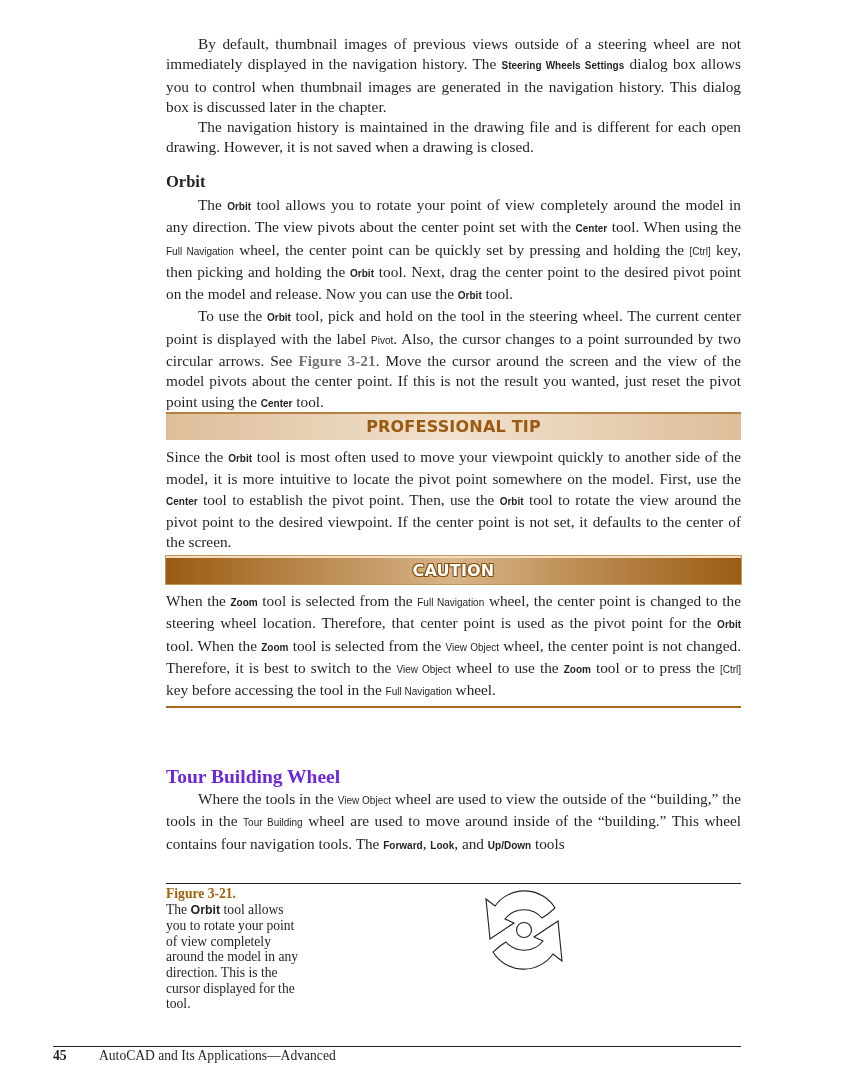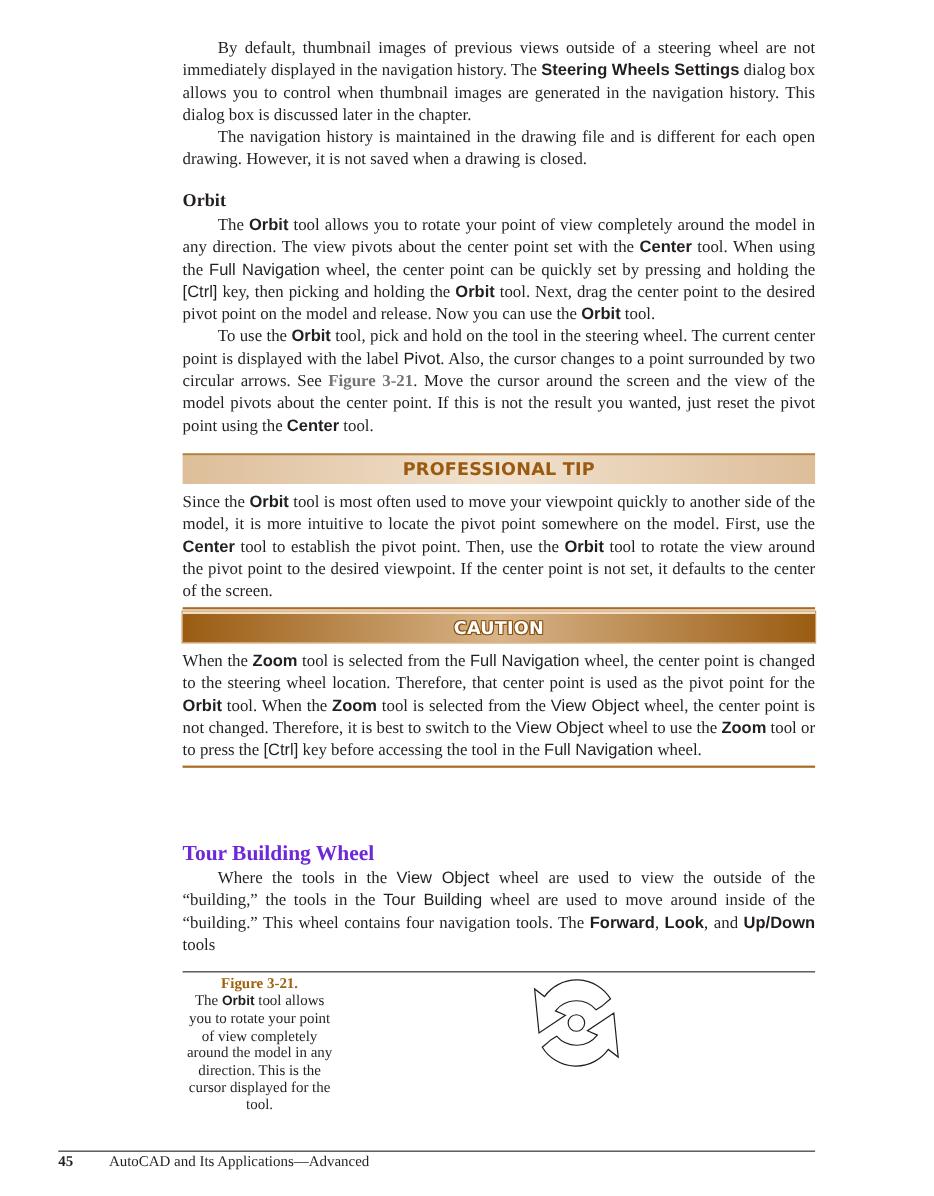--- a/index.html
+++ b/index.html
@@ -1,41 +1,41 @@
 <!DOCTYPE html>
 <html><head>
 <meta charset="utf-8">
 <style>
   html, body { margin: 0; padding: 0; background: #ffffff; }
   body { width: 849px; height: 1087px; position: relative; overflow: hidden;
          font-family: "Liberation Serif", "DejaVu Serif", serif; color: #231f20; }
   .col { position: absolute; left: 166px; width: 575px; }
   p.body { margin: 0; font-size: 15.3px; line-height: 20.3px; text-align: justify; text-align-last: left; }
   p.ind { text-indent: 32px; }
-  .sans { font-family: "Liberation Sans", "DejaVu Sans", sans-serif; font-size: 15px; }
+  .sans { font-family: "Liberation Sans", "DejaVu Sans", sans-serif; font-size: 10px; }
   .b { font-weight: bold; }
   .fig-ref { color: #737373; font-weight: bold; }
   h3.sub { margin: 0; font-size: 16.5px; font-weight: bold; color: #231f20; }
   h2.sec { margin: 0; font-size: 19.5px; font-weight: bold; color: #6d28d9; font-family: Liberation Serif, serif; }
 
   .banner { position: relative; height: 26px; text-align: center; }
   .banner-tip { background: linear-gradient(90deg, #ddbe99 0%, #f1e2cf 50%, #ddbe99 100%);
                 border-top: 2px solid #b7803f; }
   .banner-caution { background: linear-gradient(90deg, #9a5c12 0%, #d8b489 50%, #9a5c12 100%);
                     border-top: 2px solid #f0dcc0; outline: 1px solid #c8955a; }
   .banner-label { font-family: "DejaVu Sans", "Liberation Sans", sans-serif; font-weight: bold;
                   font-size: 16px; line-height: 26px; letter-spacing: 0.2px; }
   .tip-label { color: #9a5a10; }
   .caution-label { color: #ffffff;
                    text-shadow: -1px -1px 0 #8a5010, 1px -1px 0 #8a5010, -1px 1px 0 #8a5010, 1px 1px 0 #8a5010; }
   .rule-brown { height: 2px; background: #a96a20; }
 
   .fig-rule { position: absolute; left: 166px; width: 575px; top: 883px; height: 1px; background: #231f20; }
   .fig-caption { position: absolute; left: 166px; top: 886px; width: 140px;
-                 font-size: 13.6px; line-height: 15.6px; text-align: center; }
+                 font-size: 13.6px; line-height: 15.6px; }
   .fig-caption .title { color: #a0620f; font-weight: bold; }
   .fig-caption .sans { font-size: 12.4px; }
   .fig-art { position: absolute; left: 482px; top: 888px; width: 84px; height: 84px; }
 
   .footer-rule { position: absolute; left: 53px; width: 688px; top: 1046px; height: 1px; background: #231f20; }
   .footer { position: absolute; left: 53px; width: 688px; top: 1048px; font-size: 13.6px; line-height: 16px; }
   .footer .pg { font-weight: bold; display: inline-block; width: 46px; }
   .footer .copy { position: absolute; right: 0; top: 1px; font-family: Liberation Sans, sans-serif;
                   font-size: 14px; color: #8a8a8a; margin-top: 46px; }
 </style>

